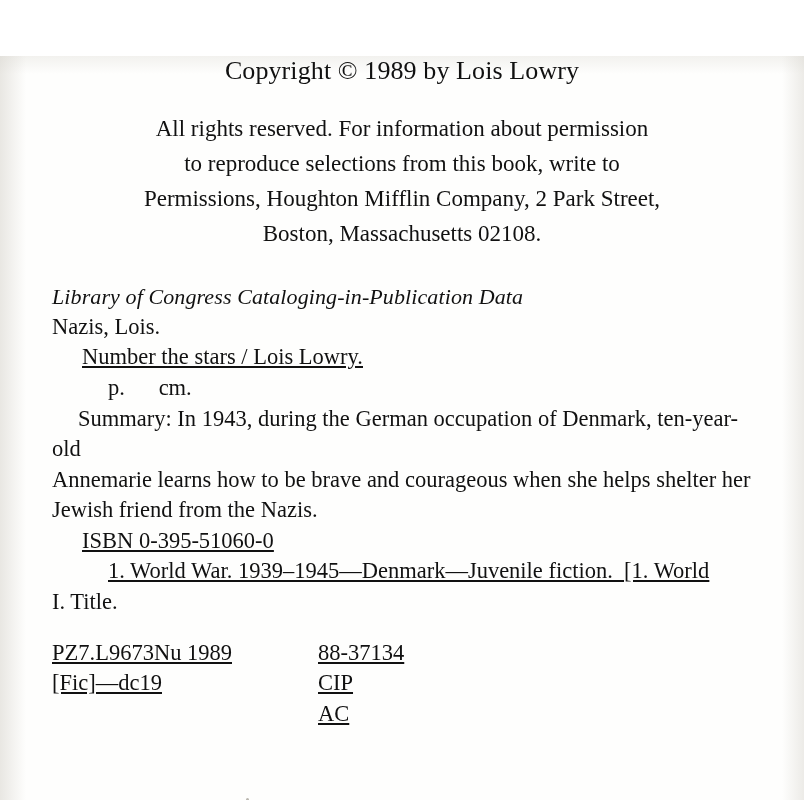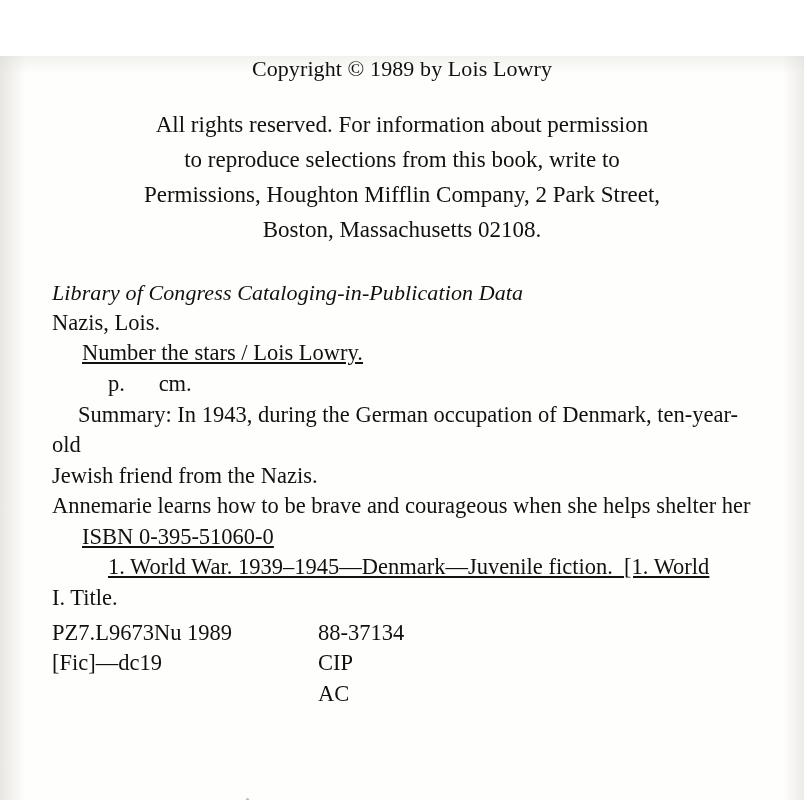--- a/index.html
+++ b/index.html
@@ -33,21 +33,21 @@
       linear-gradient(180deg, rgba(220,218,211,0.35) 0px, rgba(255,255,255,0) 18px),
       linear-gradient(0deg, rgba(220,218,211,0.35) 0px, rgba(255,255,255,0) 18px);
   }
   .content {
     position: relative;
     z-index: 2;
   }
 
   .copyright-line {
     text-align: center;
-    font-size: 22px;
+    font-size: 26px;
     margin-top: 56px;
     letter-spacing: 0.1px;
   }
 
   .rights-block {
     text-align: center;
     font-size: 23px;
     line-height: 1.52;
     margin-top: 26px;
   }
@@ -73,21 +73,22 @@
   .indent-1 { padding-left: 30px; text-decoration: underline; }
   .indent-2 { padding-left: 56px; }
   .hang {
     text-indent: 26px;
   }
   .hang-small {
     text-indent: 26px;
   }
 
   .call-numbers {
-    margin-top: 4px;
+    margin-top: 20px;
+    text-decoration: underline;
   }
   .call-row {
     display: flex;
     font-size: 22.5px;
     line-height: 1.36;
   }
   .call-col-1 {
     width: 266px;
     flex: 0 0 266px;
   }
@@ -121,22 +122,22 @@
       <div>Boston, Massachusetts 02108.</div>
     </div>
 
     <div class="cip-block">
       <div class="cip-heading">Library of Congress Cataloging-in-Publication Data</div>
       <div class="cip-line">Nazis, Lois.</div>
       <div class="cip-line indent-1">Number the stars / Lois Lowry.</div>
       <div class="cip-line indent-2">p.      cm.</div>
 
       <div class="cip-line hang">Summary: In 1943, during the German occupation of Denmark, ten-year-old</div>
+      <div class="cip-line">Annemarie learns how to be brave and courageous when she helps shelter her</div>
       <div class="cip-line">Jewish friend from the Nazis.</div>
-      <div class="cip-line">Annemarie learns how to be brave and courageous when she helps shelter her</div>
 
       <div class="cip-line indent-1">ISBN 0-395-51060-0</div>
 
       <div class="cip-line hang-small indent-1">1. World War. 1939–1945—Denmark—Juvenile fiction.  [1. World</div>
       <div class="cip-line">I. Title.</div>
 
       <div class="call-numbers">
         <div class="call-row">
           <div class="call-col-1">PZ7.L9673Nu   1989</div>
           <div class="call-col-2">88-37134</div>

